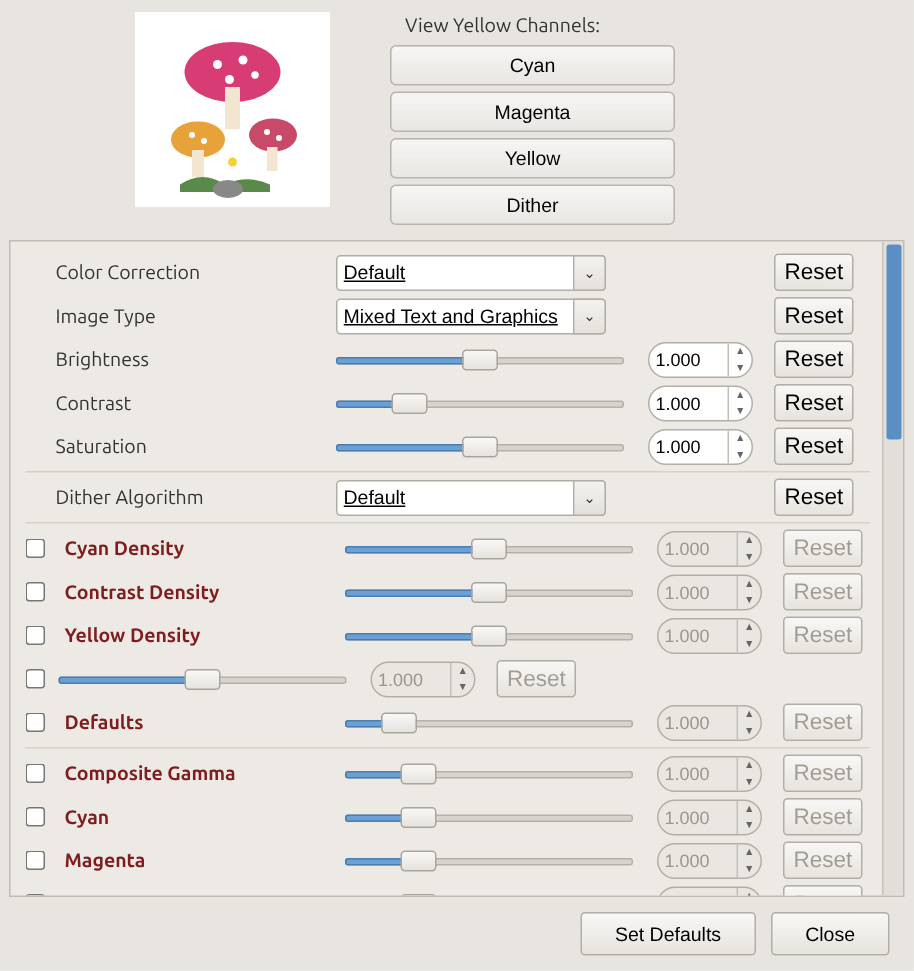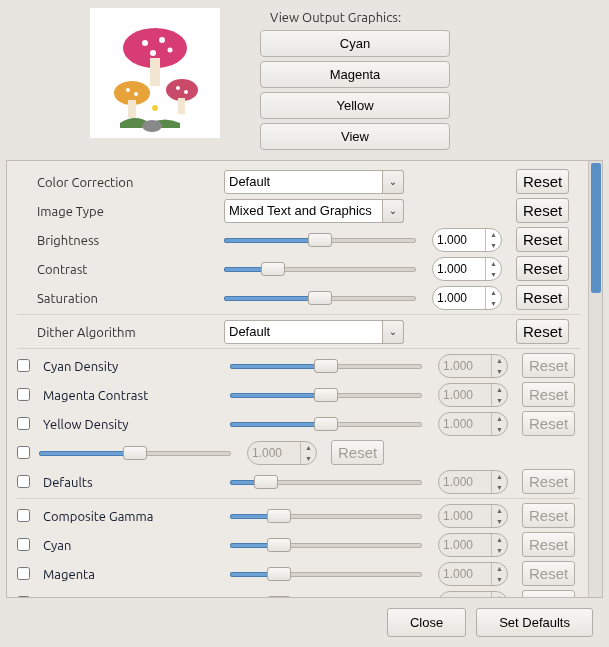--- a/index.html
+++ b/index.html
@@ -99,20 +99,21 @@
 .row .reset-cell { flex: 0 0 50px; margin-left: 6px; }
 select.dropdown {
   width: 180px;
   height: 24px;
   background: #fff;
   border: 1px solid #b2aea6;
   border-radius: 3px;
   font-size: 13px;
   padding: 0 4px;
   appearance: none;
+  text-decoration: underline;
 }
 .dropdown-wrap { position: relative; width: 180px; }
 .dropdown-wrap .caret {
   position: absolute;
   right: 0;
   top: 0;
   width: 22px;
   height: 24px;
   background: linear-gradient(#f4f2ef,#e4e1dc);
   border: 1px solid #b2aea6;
@@ -192,21 +193,21 @@
   font-size: 15px;
   padding: 3px 6px;
   cursor: pointer;
 }
 .btn.disabled { color: #a29d94; }
 .sep {
   height: 1px;
   background: #d6d2ca;
   margin: 2px 0;
 }
-.row.disabled .lbl { color: #0f172a; }
+.row.disabled .lbl { color: #7f1d1d; font-weight: bold; }
 .footer {
   display: flex;
   justify-content: flex-end;
   gap: 10px;
   padding: 8px 16px 10px 0;
 }
 .footer .btn { padding: 6px 22px; font-size: 13px; }
 </style>
 </head>
 <body>
@@ -234,25 +235,25 @@
           <ellipse cx="65" cy="88" rx="3" ry="6"></ellipse>
           <ellipse cx="65" cy="112" rx="3" ry="6"></ellipse>
       <ellipse cx="53" cy="100" rx="6" ry="3"></ellipse>
           <ellipse cx="77" cy="100" rx="6" ry="3"></ellipse>
         </g>
       <path d="M30 115 Q45 105 60 115 Q75 108 90 115 L90 120 L30 120 Z" fill="#5a8a4a"></path>
       <ellipse cx="62" cy="118" rx="10" ry="6" fill="#888"></ellipse>
     </svg>
   </div>
   <div class="channels-panel">
-    <div class="channels-title">View Output Graphics:</div>
+    <div class="channels-title">View Yellow Channels:</div>
     <button class="channel-btn">Cyan</button>
     <button class="channel-btn">Magenta</button>
     <button class="channel-btn">Yellow</button>
-    <button class="channel-btn">View</button>
+    <button class="channel-btn">Dither</button>
   </div>
 </div>
 
 <div class="scroll-wrap">
   <div class="scroll-content">
 
     <div class="row nochk">
       <div class="lbl">Color Correction</div>
       <div class="control">
         <div class="dropdown-wrap">
@@ -376,21 +377,21 @@
             </div>
           </div>
         </div>
       <div class="reset-cell"><button class="btn disabled">Reset</button></div>
     </div>
 
     <div class="row disabled">
       <div class="chk">
           <input type="checkbox" style="">
         </div>
-      <div class="lbl">Magenta Contrast</div>
+      <div class="lbl">Contrast Density</div>
       <div class="control">
           <div class="slider">
             <div class="slider-track"></div>
             <div class="slider-fill" style="width: 96px;"></div>
             <div class="slider-thumb" style="left: 84px;"></div>
           </div>
         </div>
       <div class="spin">
           <div class="spinbox disabled">
             <input disabled="" value="1.000" style="">
@@ -569,15 +570,15 @@
       <div class="reset-cell"><button class="btn disabled">Reset</button></div>
     </div>
 
   </div>
   <div class="vscrollbar">
     <div class="vscroll-thumb"></div>
   </div>
 </div>
 
 <div class="footer">
+  <button class="btn">Set Defaults</button>
   <button class="btn">Close</button>
-  <button class="btn">Set Defaults</button>
 </div>
 
 </body></html>

